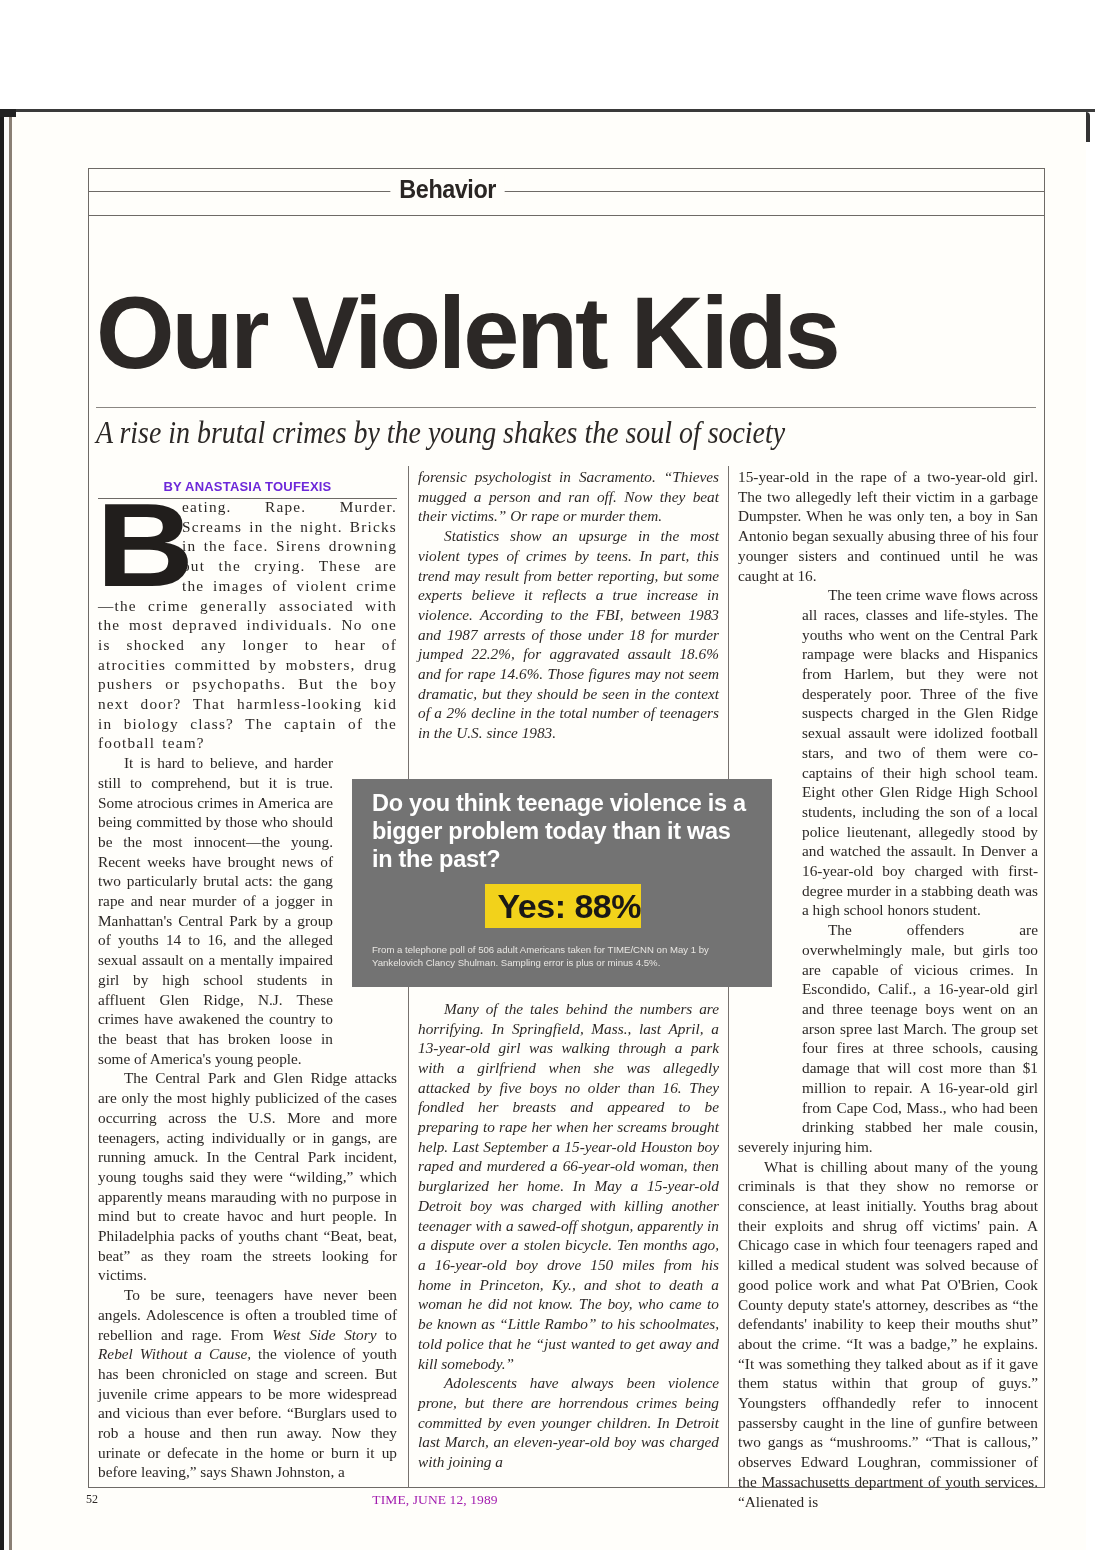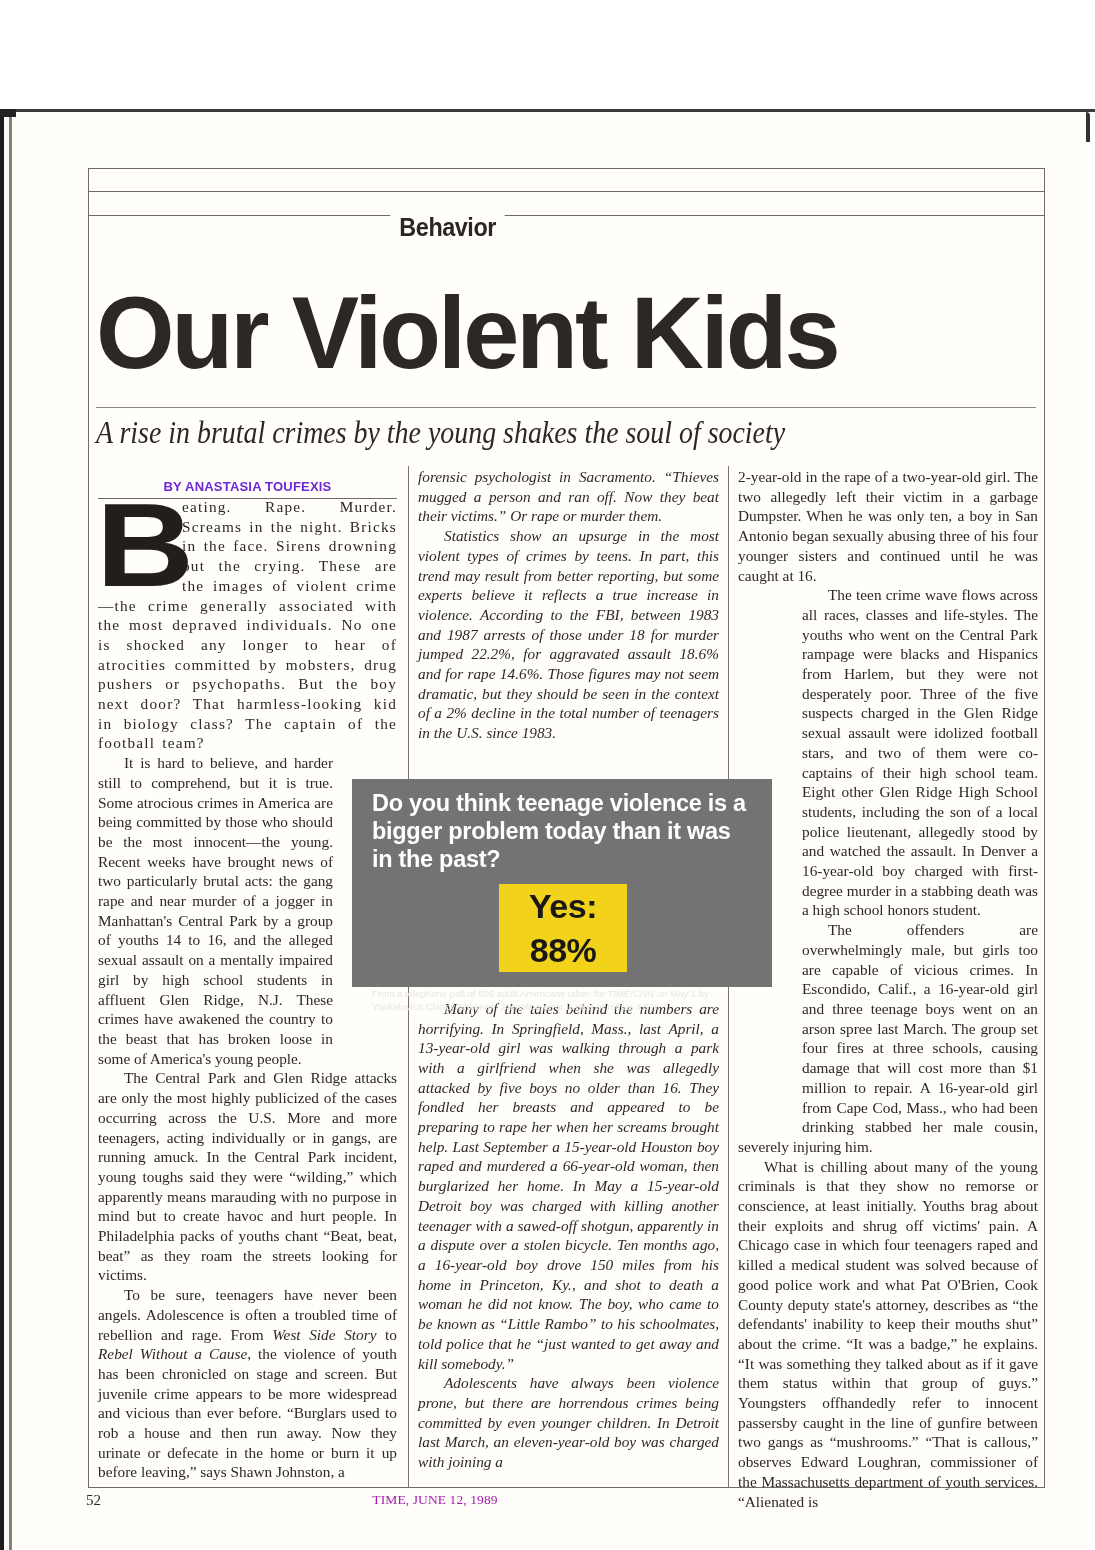--- a/index.html
+++ b/index.html
@@ -15,21 +15,21 @@
     background:linear-gradient(90deg,#1b1b1b 0 4px,#fafaf8 4px 9px,#8a7f74 9px 12px); }
   .page-edge-left2 { position:absolute; left:0; top:109px; width:16px; height:8px; background:#222; }
   .page-edge-right { position:absolute; left:1086px; top:112px; width:4px; height:30px; background:#333; border-radius:0 6px 0 0; }
   .page-bg { position:absolute; left:12px; top:112px; width:1074px; height:1438px; background:#fffefa; }
 
   
   .frame { position:absolute; left:88px; top:168px; width:957px; height:1320px;
     border:1px solid #6e6a66; box-sizing:border-box; }
   .rule { position:absolute; height:0; border-top:1px solid #6e6a66; }
   .section-label {
-    position:absolute; left:0; top:168px; width:896px; height:48px; text-align:center;margin-top:38px;
+    position:absolute; left:0; top:168px; width:896px; height:48px; text-align:center;
   }
   .section-label span {
     display:inline-block; position:relative; top:6px; padding:0 10px; background:#fffefa;
     font-family:"Liberation Sans", "DejaVu Sans", sans-serif; font-weight:bold;
     font-size:26px; letter-spacing:-0.5px; color:#2a2624;
     transform:scaleX(0.9);
   }
   .headline {
     position:absolute; left:96px; top:278px; width:940px;
     font-family:"Liberation Sans", "DejaVu Sans", sans-serif; font-weight:bold;
@@ -64,29 +64,29 @@
   }
 
   
   .poll {
     position:absolute; left:352px; top:779px; width:420px; height:208px;
     background:#151413; color:#ffffff; box-sizing:border-box; padding:10px 18px 0 20px;
   }
   .poll-q { font-family:"Liberation Sans", "DejaVu Sans", sans-serif; font-weight:bold;
     font-size:23.5px; line-height:28px; letter-spacing:-0.3px; color:#ffffff; }
   .poll-answer {
-    display:block; width:128px; margin:11px auto 0 auto; background:#f2d21b; color:#1a1817;
+    display:block; width:156px; margin:11px auto 0 auto; background:#f2d21b; color:#1a1817;
     font-family:"Liberation Sans", "DejaVu Sans", sans-serif; font-weight:bold; font-size:34px;
-    line-height:44px; text-align:center; letter-spacing:-0.5px;
+    line-height:44px; text-align:right; letter-spacing:-0.5px;
   }
   .poll-note { margin-top:15px; font-family:"Liberation Sans", "DejaVu Sans", sans-serif;
     font-size:9.6px; line-height:13px; color:#e8e6e2; }
 
   
-  .folio { position:absolute; left:86px; top:1492px; font-size:15px; color:#2c2826; }
+  .folio { position:absolute; left:86px; top:1492px; font-size:12px; color:#2c2826; }
   .footer-credit { position:absolute; left:0; width:870px; top:1492px; text-align:center;
     font-size:13.5px; color:#a21caf; letter-spacing:0.1px; }
   .sp { letter-spacing:1.2px; word-spacing:2px; }
   i { }
 </style>
 </head>
 <body>
 
 <div class="page-bg"></div>
 <div class="page-edge-top"></div>
@@ -127,21 +127,21 @@
 
 <div class="col col2">
   <p>forensic psychologist in Sacramento. “Thieves mugged a person and ran off. Now they beat their victims.” Or rape or murder them.</p>
   <p class="ind">Statistics show an upsurge in the most violent types of crimes by teens. In part, this trend may result from better reporting, but some experts believe it reflects a true increase in violence. According to the FBI, between 1983 and 1987 arrests of those under 18 for murder jumped 22.2%, for aggravated assault 18.6% and for rape 14.6%. Those figures may not seem dramatic, but they should be seen in the context of a 2% decline in the total number of teenagers in the U.S. since 1983.</p>
   <div style="height:256px;"></div>
   <p class="ind">Many of the tales behind the numbers are horrifying. In Springfield, Mass., last April, a 13-year-old girl was walking through a park with a girlfriend when she was allegedly attacked by five boys no older than 16. They fondled her breasts and appeared to be preparing to rape her when her screams brought help. Last September a 15-year-old Houston boy raped and murdered a 66-year-old woman, then burglarized her home. In May a 15-year-old Detroit boy was charged with killing another teenager with a sawed-off shotgun, apparently in a dispute over a stolen bicycle. Ten months ago, a 16-year-old boy drove 150 miles from his home in Princeton, Ky., and shot to death a woman he did not know. The boy, who came to be known as “Little Rambo” to his schoolmates, told police that he “just wanted to get away and kill somebody.”</p>
   <p class="ind">Adolescents have always been violence prone, but there are horrendous crimes being committed by even younger children. In Detroit last March, an eleven-year-old boy was charged with joining a</p>
 </div>
 
 <div class="col col3">
-  <p>2-year-old in the rape of a two-year-old girl. The two allegedly left their victim in a garbage Dumpster. When he was only ten, a boy in San Antonio began sexually abusing three of his four younger sisters and continued until he was caught at 16.</p>
+  <p>15-year-old in the rape of a two-year-old girl. The two allegedly left their victim in a garbage Dumpster. When he was only ten, a boy in San Antonio began sexually abusing three of his four younger sisters and continued until he was caught at 16.</p>
   <p class="ind">
     <span style="float:left; width:64px; height:268px; margin-top:275px;"></span>
     <span>The teen crime wave flows across all races, classes and life-styles. The youths who went on the Central Park rampage were blacks and Hispanics from Harlem, but they were not desperately poor. Three of the five suspects charged in the Glen Ridge sexual assault were idolized football stars, and two of them were co-captains of their high school team. Eight other Glen Ridge High School students, including the son of a local police lieutenant, allegedly stood by and watched the assault. In Denver a 16-year-old boy charged with first-degree murder in a stabbing death was a high school honors student.</span>
   </p>
   <p class="ind">The offenders are overwhelmingly male, but girls too are capable of vicious crimes. In Escondido, Calif., a 16-year-old girl and three teenage boys went on an arson spree last March. The group set four fires at three schools, causing damage that will cost more than $1 million to repair. A 16-year-old girl from Cape Cod, Mass., who had been drinking stabbed her male cousin, severely injuring him.</p>
   <p class="ind">What is chilling about many of the young criminals is that they show no remorse or conscience, at least initially. Youths brag about their exploits and shrug off victims' pain. A Chicago case in which four teenagers raped and killed a medical student was solved because of good police work and what Pat O'Brien, Cook County deputy state's attorney, describes as “the defendants' inability to keep their mouths shut” about the crime. “It was a badge,” he explains. “It was something they talked about as if it gave them status within that group of guys.” Youngsters offhandedly refer to innocent passersby caught in the line of gunfire between two gangs as “mushrooms.” “That is callous,” observes Edward Loughran, commissioner of the Massachusetts department of youth services. “Alienated is</p>
 </div>
 
 <div class="poll" style="background: #737373;">
   <div class="poll-q">Do you think teenage violence is a bigger problem today than it was in the past?</div>

